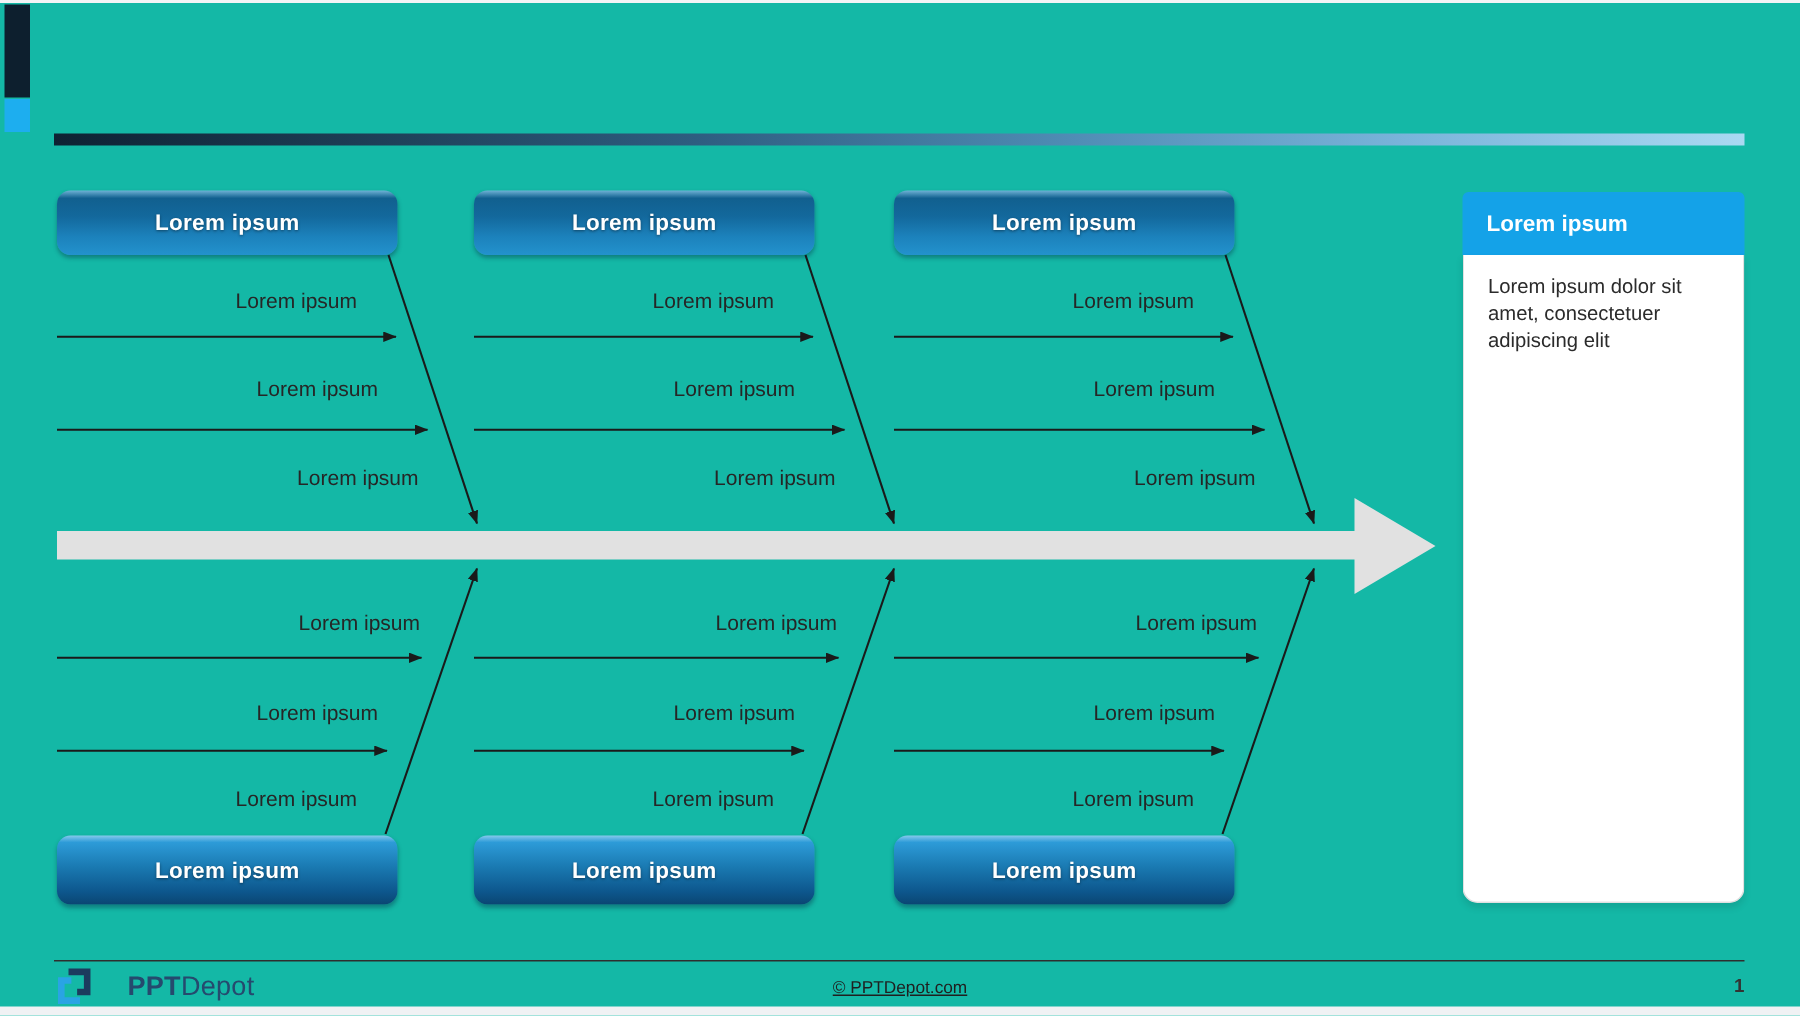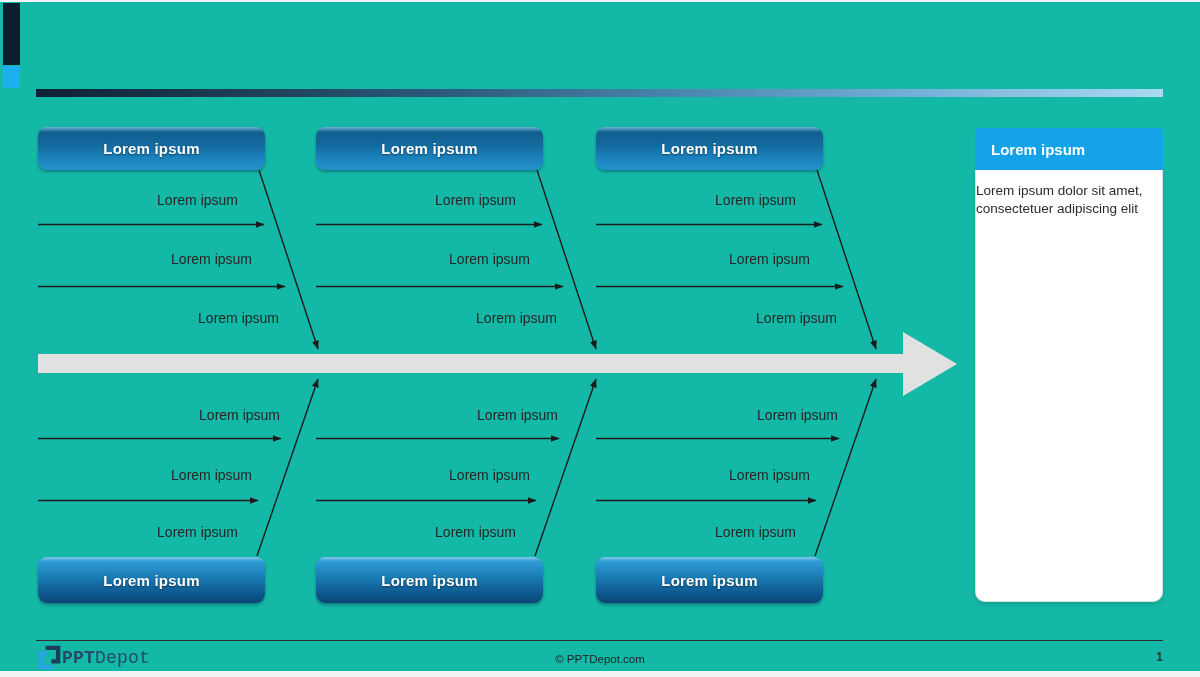--- a/index.html
+++ b/index.html
@@ -22,27 +22,27 @@
   .c1{left:38px}.c2{left:316px}.c3{left:596px}
   .cause-label{position:absolute;font-size:14px;color:#262626;text-align:right;line-height:16px;}
   .r1t{top:192px;width:200px}.r2t{top:251px;width:214px}.r3t{top:310px;width:241px}
   .r1b{top:407px;width:242px}.r2b{top:467px;width:214px}.r3b{top:524px;width:200px}
   .note-panel{position:absolute;left:975px;top:128px;width:188px;height:474px;}
   .note-header{position:absolute;left:0;top:0;width:188px;height:42px;background:#14a2e8;
       border-radius:4px 4px 0 0;color:#fff;font-weight:bold;font-size:15px;
       display:flex;align-items:center;padding-left:16px;box-sizing:border-box;}
   .note-body{position:absolute;left:0;top:42px;width:188px;height:432px;background:#fff;
       border:1px solid #e0e0e0;border-top:none;border-radius:0 0 10px 10px;box-sizing:border-box;
-      box-shadow:0 3px 5px rgba(0,0,0,.10);padding:12px 0;font-size:13.5px;line-height:1.35;color:#2b2b2b;}
+      box-shadow:0 3px 5px rgba(0,0,0,.10);padding:12px 16px;font-size:13.5px;line-height:1.35;color:#2b2b2b;}
   .footer-rule{position:absolute;left:36px;top:640px;width:1127px;height:0;border-top:1.5px solid #2e2e2e;}
-  .footer-logo{position:absolute;left:38px;top:645px;display:flex;align-items:center;gap:1px;font-family:Liberation Mono, monospace;}
+  .footer-logo{position:absolute;left:38px;top:645px;display:flex;align-items:center;gap:24px;}
   .logo-text{font-size:18px;color:#254a6e;letter-spacing:.2px;}
   .logo-text b{font-weight:bold;}
   .footer-copyright{position:absolute;left:0;top:653px;width:1200px;text-align:center;
-      font-size:11.5px;color:#1f1f1f;}
+      font-size:11.5px;color:#1f1f1f;text-decoration:underline;}
   .page-number{position:absolute;left:1090px;top:650px;width:73px;text-align:right;
       font-size:12.5px;font-weight:bold;color:#333;}
 </style>
 </head>
 <body>
 
 <div class="slide">
 
   <div class="edge-top"></div>
   <div class="bar-navy"></div>

